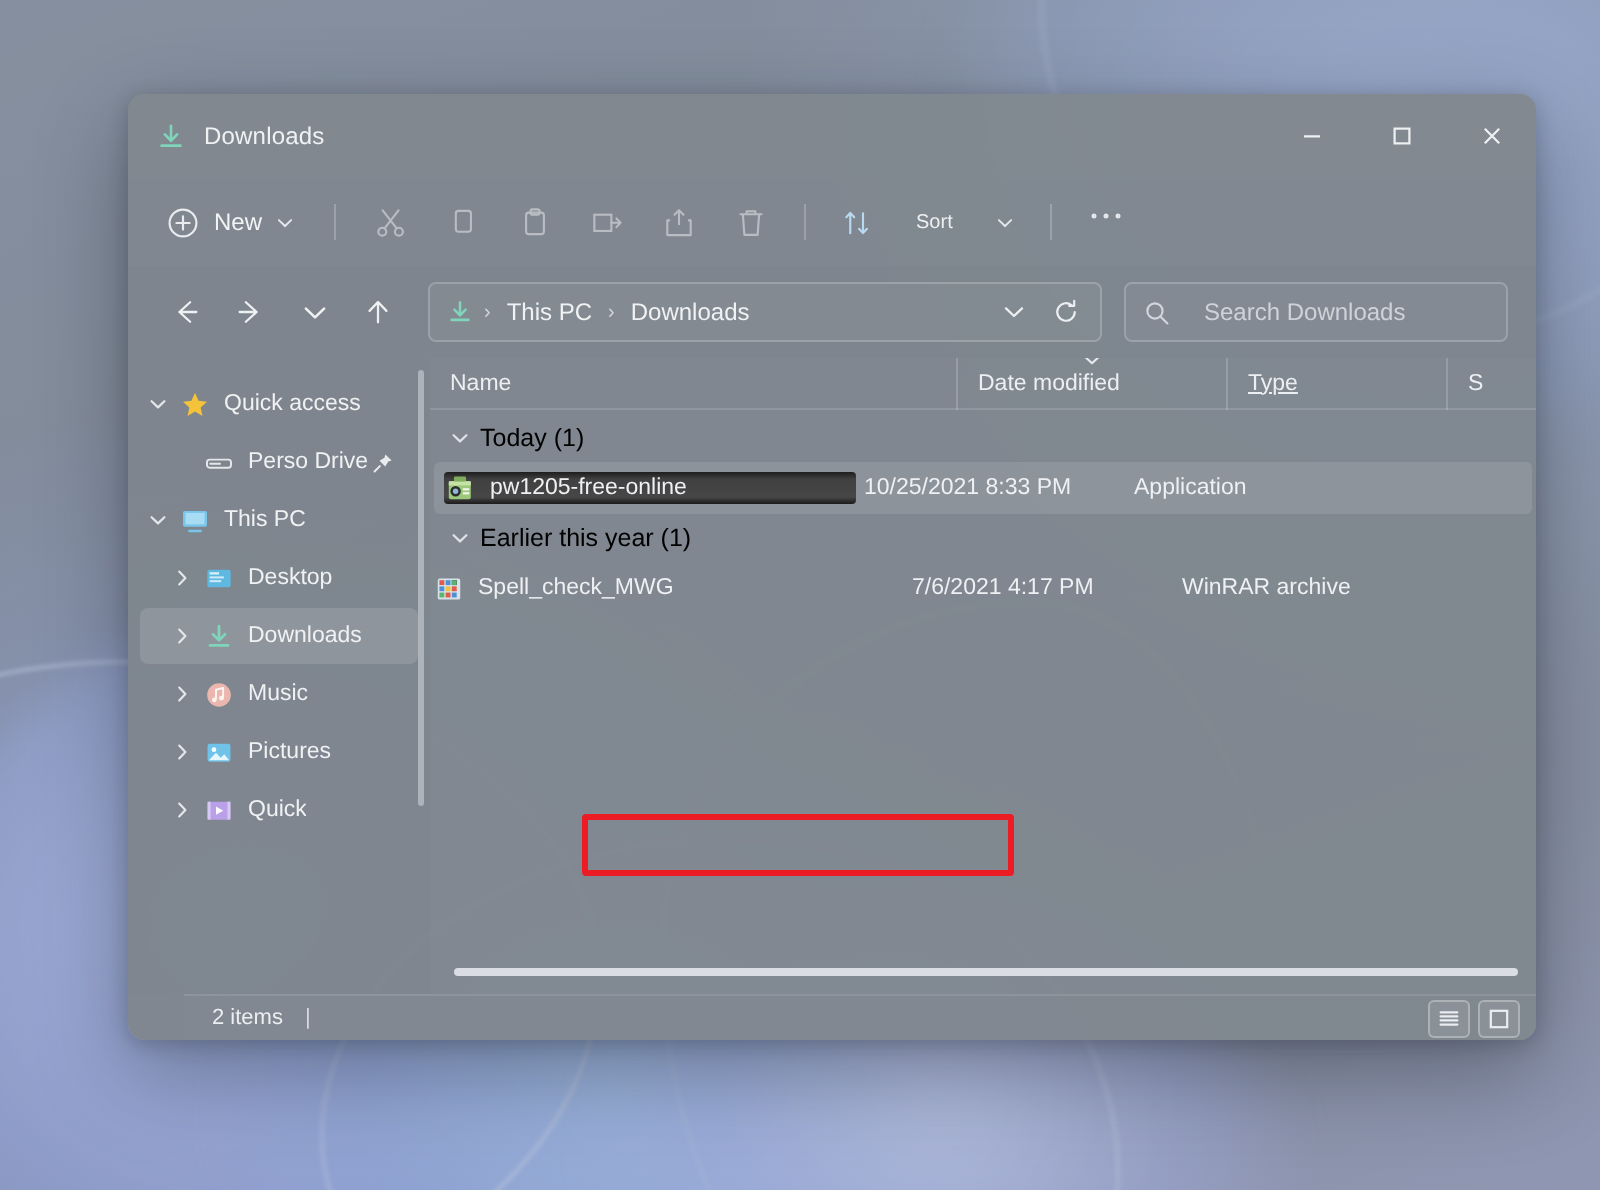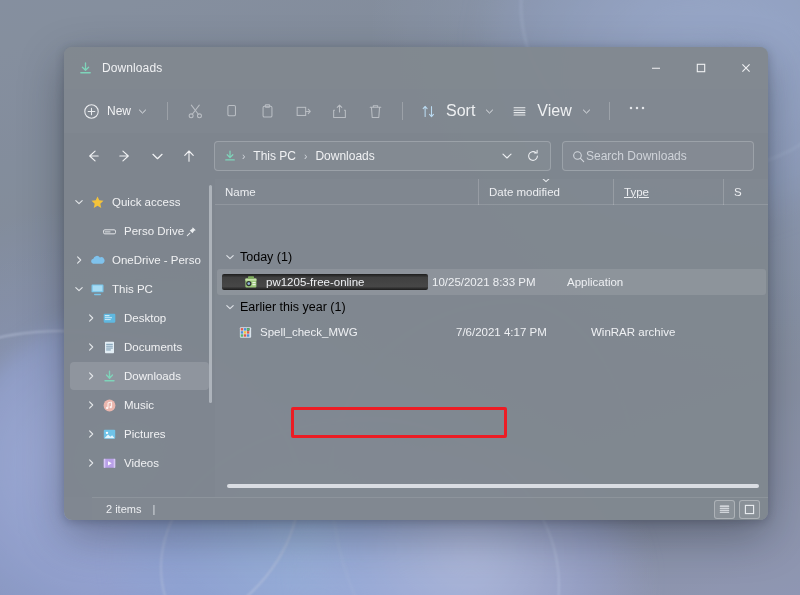--- a/index.html
+++ b/index.html
@@ -135,24 +135,24 @@
     margin: 0 8px;
     flex: 0 0 auto;
   }
   .tb-icon {
     width: 34px; height: 30px;
     display: flex; align-items: center; justify-content: center;
     border-radius: 4px; cursor: default;
     opacity: .52;
   }
   .tb-labeled {
-    display: flex; align-items: center; gap: 10px;
+    display: flex; align-items: center; gap: 22px;
     height: 30px; padding: 0 8px;
     border-radius: 4px; cursor: default;
-    font-size: 16px; color: #eef0f2;
+    font-size: 10px; color: #eef0f2;
   }
   #more-button {
     width: 34px; height: 30px;
     display: flex; align-items: center; justify-content: center;
     border-radius: 4px; cursor: default; letter-spacing: 2px;
     color: #dfe2e6; font-size: 13px; padding-bottom: 6px;
   }
 
   
   #addressrow {
@@ -190,21 +190,21 @@
   .crumb-sep { color: #d3d7dd; font-size: 10px; padding: 0 1px; }
   .addr-btn {
     width: 26px; height: 26px;
     display: flex; align-items: center; justify-content: center;
     border-radius: 3px; cursor: default; flex: 0 0 auto;
   }
   #searchbox {
     width: 192px; height: 30px;
     margin-left: 9px;
     flex: 0 0 auto;
-    display: flex; align-items: center; gap: 1px;
+    display: flex; align-items: center; gap: 17px;
     padding: 0 9px;
     border: 1px solid rgba(255,255,255,.20);
     border-radius: 4px;
     background: rgba(255,255,255,.04);
   }
   #search-placeholder { font-size: 12px; color: #cfd3d9; }
 
   
   #body { flex: 1 1 auto; display: flex; min-height: 0; position: relative; }
 
@@ -258,21 +258,20 @@
   }
 
   
   #filepane {
     flex: 1 1 auto;
     min-width: 0;
     display: flex;
     flex-direction: column;
     background: rgba(133,140,148,.30);
     position: relative;
-    gap: 38px;
   }
   #columns {
     height: 26px;
     flex: 0 0 auto;
     display: flex;
     align-items: center;
     border-bottom: 1px solid rgba(255,255,255,.13);
     position: relative;
   }
   .col {
@@ -320,21 +319,21 @@
   .cell {
     font-size: 11.5px;
     color: #eef0f3;
     padding-left: 4px;
     white-space: nowrap;
     overflow: hidden;
   }
   .cell-name {
     width: 235px; flex: 0 0 auto;
     display: flex; align-items: center; gap: 7px;
-    padding-left: 21px;
+    padding-left: 0;
   }
   .cell-date { width: 135px; flex: 0 0 auto; }
   .cell-type { width: 110px; flex: 0 0 auto; }
   .cell-size { flex: 1 1 auto; }
   .fname { overflow: hidden; text-overflow: ellipsis; }
 
   
   #row-pw {
     position: relative;
     background: linear-gradient(180deg, #1d1d1d 0%, #404040 22%, #474747 78%, #1b1b1b 100%);
@@ -506,33 +505,20 @@
           </svg>
         </span>
         <span>Sort</span>
         <span>
           <svg width="9" height="9" viewBox="0 0 10 10">
               <path d="M1.6 3.4 L5 6.7 L8.4 3.4" fill="none" stroke="#e3e6ea" stroke-width="1.1" stroke-linecap="round"></path>
             </svg>
         </span>
       </div>
 
-      <div class="tb-labeled">
-        <span>
-          <svg width="15" height="15" viewBox="0 0 16 16">
-            <path d="M2.2 4 H13.8 M2.2 6.6 H13.8 M2.2 9.2 H13.8 M2.2 11.8 H13.8" fill="none" stroke="#e9ebee" stroke-width="1.15" stroke-linecap="round"></path>
-          </svg>
-        </span>
-        <span>View</span>
-        <span>
-          <svg width="9" height="9" viewBox="0 0 10 10">
-              <path d="M1.6 3.4 L5 6.7 L8.4 3.4" fill="none" stroke="#e3e6ea" stroke-width="1.1" stroke-linecap="round"></path>
-            </svg>
-        </span>
-      </div>
 
       <div class="tb-sep"></div>
 
       <div id="more-button">
         <svg width="18" height="6" viewBox="0 0 18 6">
           <circle cx="3" cy="3" r="1.25" fill="#e3e6ea"></circle>
           <circle cx="9" cy="3" r="1.25" fill="#e3e6ea"></circle>
           <circle cx="15" cy="3" r="1.25" fill="#e3e6ea"></circle>
         </svg>
       </div>
@@ -624,33 +610,20 @@
           </span>
           <span class="nav-label">Perso Drive</span>
           <span class="nav-pin">
             <svg width="11" height="11" viewBox="0 0 12 12">
               <path d="M7.3 1.3 L10.7 4.7 L8.9 5.2 L7.2 7.9 L4.1 4.8 L6.8 3.1 Z" fill="#e9ecef"></path>
               <path d="M4.3 7.7 L1.4 10.6" stroke="#e9ecef" stroke-width="1.1" stroke-linecap="round"></path>
             </svg>
           </span>
         </div>
 
-        <div class="nav-item depth0">
-          <span class="nav-chev">
-            <svg width="10" height="10" viewBox="0 0 10 10">
-                <path d="M3.6 1.8 L6.7 5 L3.6 8.2" fill="none" stroke="#e4e7ea" stroke-width="1.1" stroke-linecap="round" stroke-linejoin="round"></path>
-              </svg>
-          </span>
-          <span class="nav-ico">
-            <svg width="16" height="16" viewBox="0 0 17 17">
-              <path d="M4.3 12.4 A2.7 2.7 0 0 1 4.6 7.1 A3.9 3.9 0 0 1 11.6 5.8 A2.9 2.9 0 0 1 14.2 12.4 Z" fill="#7fc2ec"></path>
-            </svg>
-          </span>
-          <span class="nav-label">OneDrive - Perso</span>
-        </div>
 
         <div class="nav-item depth0">
           <span class="nav-chev">
             <svg width="10" height="10" viewBox="0 0 10 10">
                 <path d="M1.8 3.6 L5 6.7 L8.2 3.6" fill="none" stroke="#e4e7ea" stroke-width="1.1" stroke-linecap="round" stroke-linejoin="round"></path>
               </svg>
           </span>
           <span class="nav-ico">
             <svg width="15" height="15" viewBox="0 0 16 16">
               <rect x="1.6" y="2.6" width="12.8" height="8.4" rx="1" fill="#79c6ea"></rect>
@@ -671,34 +644,20 @@
             <svg width="15" height="15" viewBox="0 0 16 16">
               <rect x="1.8" y="3" width="12.4" height="9.4" rx="1.1" fill="#5fb8e0"></rect>
               <rect x="3" y="4.4" width="5" height="1.2" fill="#d9f1fb"></rect>
               <rect x="3" y="6.6" width="7.6" height="1.1" fill="#cbe9f8"></rect>
               <rect x="3" y="8.6" width="6.2" height="1.1" fill="#cbe9f8"></rect>
             </svg>
           </span>
           <span class="nav-label">Desktop</span>
         </div>
 
-        <div class="nav-item depth1">
-          <span class="nav-chev">
-            <svg width="10" height="10" viewBox="0 0 10 10">
-                <path d="M3.6 1.8 L6.7 5 L3.6 8.2" fill="none" stroke="#e4e7ea" stroke-width="1.1" stroke-linecap="round" stroke-linejoin="round"></path>
-              </svg>
-          </span>
-          <span class="nav-ico">
-            <svg width="15" height="15" viewBox="0 0 16 16">
-              <rect x="3.2" y="1.8" width="9.6" height="12.4" rx="0.8" fill="#e3eef5"></rect>
-              <path d="M4.9 4.6 H11.1 M4.9 6.6 H11.1 M4.9 8.6 H11.1 M4.9 10.6 H9" stroke="#6d90a8" stroke-width="0.95" stroke-linecap="round"></path>
-            </svg>
-          </span>
-          <span class="nav-label">Documents</span>
-        </div>
 
         <div class="nav-item depth1 selected">
           <span class="nav-chev">
             <svg width="10" height="10" viewBox="0 0 10 10">
                 <path d="M3.6 1.8 L6.7 5 L3.6 8.2" fill="none" stroke="#e4e7ea" stroke-width="1.1" stroke-linecap="round" stroke-linejoin="round"></path>
               </svg>
           </span>
           <span class="nav-ico">
             <svg width="15" height="15" viewBox="0 0 16 16">
               <path d="M8 2.2 L8 9.5 M4.8 6.5 L8 9.8 L11.2 6.5" fill="none" stroke="#7fd4ba" stroke-width="1.45" stroke-linecap="round" stroke-linejoin="round"></path>
@@ -748,21 +707,21 @@
               </svg>
           </span>
           <span class="nav-ico">
             <svg width="15" height="15" viewBox="0 0 16 16">
               <rect x="1.9" y="3" width="12.2" height="9.6" rx="1.1" fill="#b9a0e8"></rect>
               <rect x="1.9" y="3" width="1.6" height="9.6" fill="#d7c8f4"></rect>
               <rect x="12.5" y="3" width="1.6" height="9.6" fill="#d7c8f4"></rect>
               <path d="M6.4 5.6 L10.3 7.8 L6.4 10 Z" fill="#fbfaff"></path>
             </svg>
           </span>
-          <span class="nav-label">Videos</span>
+          <span class="nav-label">Quick</span>
         </div>
 
         <div id="sidebar-scroll"></div>
       </div>
 
       <div id="filepane">
 
         <div id="columns">
           <div class="col" id="col-name">Name</div>
           <div class="col" id="col-date">

